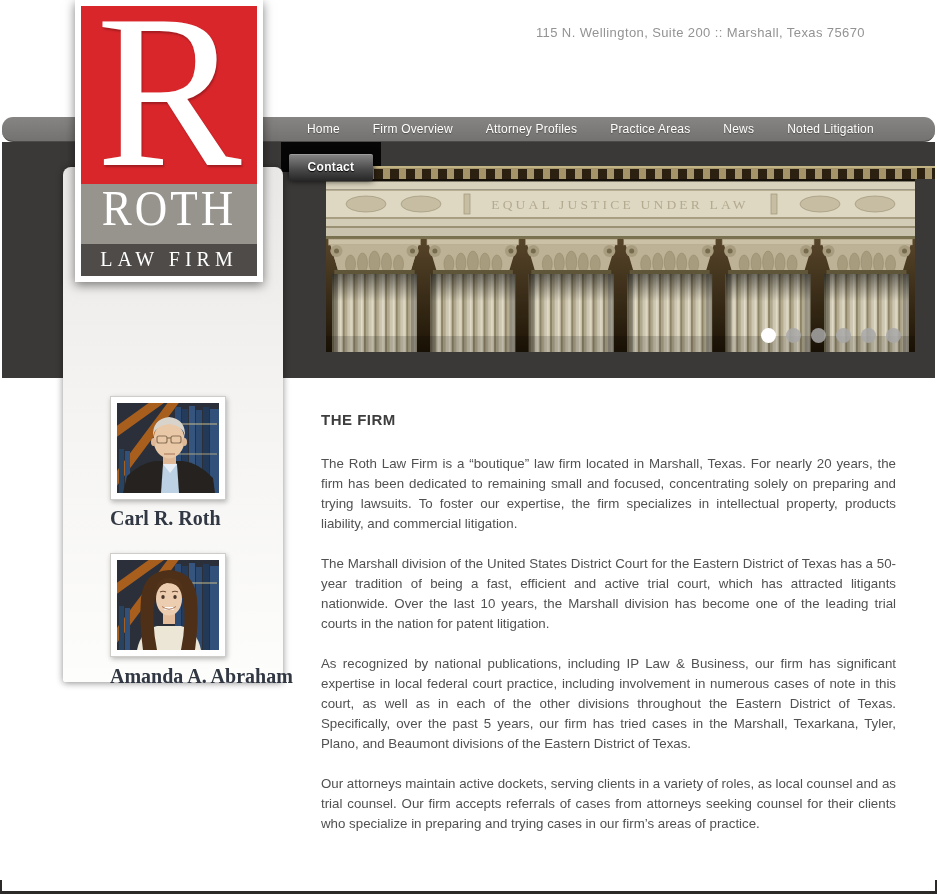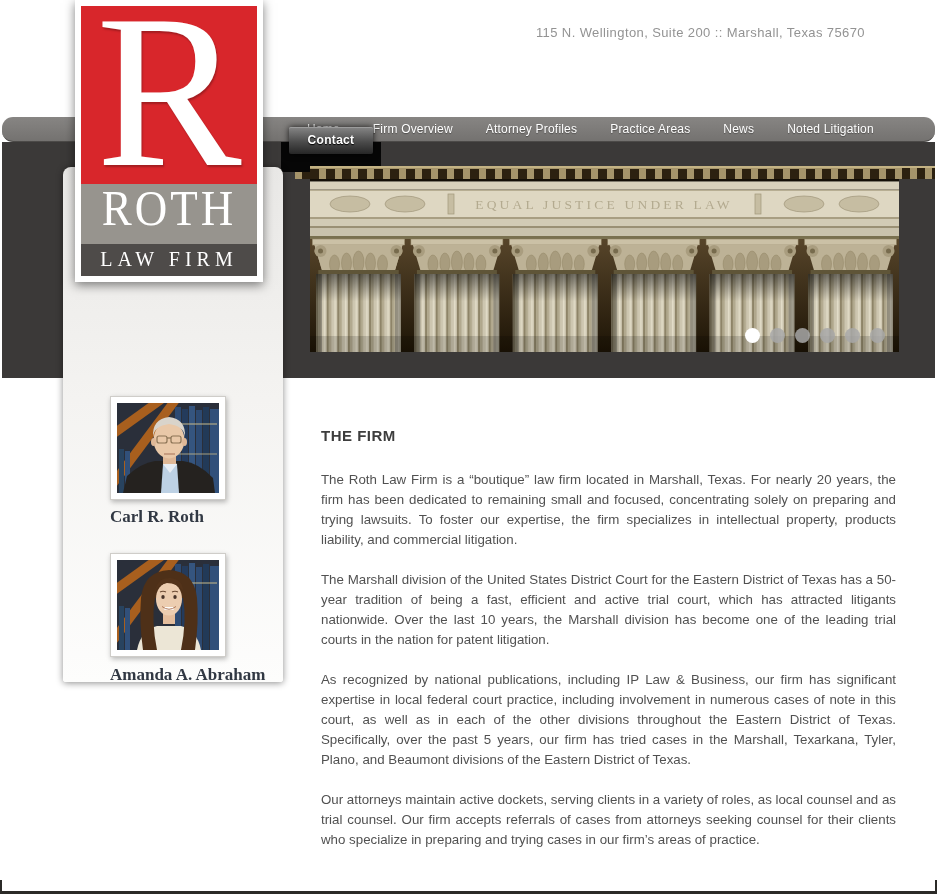--- a/index.html
+++ b/index.html
@@ -12,28 +12,28 @@
   .phone-line{color:#6f6f6f;font-size:12.5px;line-height:14px;letter-spacing:.3px;}
   .bullet{display:inline-block;width:5px;height:5px;background:#cc2127;margin-right:5px;vertical-align:2px;}
   
   .navbar{position:absolute;top:117px;left:2px;right:2px;height:24px;
           background:linear-gradient(#878583,#747270);border-bottom:1px solid #4c4a48;
           display:flex;align-items:center;padding-left:305px;gap:33px;z-index:2;border-radius:11px;}
   .nav-item{color:#fff;font-size:12px;letter-spacing:.2px;text-shadow:0 1px 1px rgba(0,0,0,.35);cursor:pointer;white-space:nowrap;}
   
   .dark-band{position:absolute;top:142px;left:2px;right:2px;height:236px;background:#3b3938;z-index:1;}
   .contact-plate{position:absolute;top:142px;left:281px;width:100px;height:30px;background:#060606;z-index:3;}
-  .contact-button{position:absolute;top:127px;left:289px;width:84px;height:26px;border-radius:2px;
+  .contact-button{position:absolute;top:154px;left:289px;width:84px;height:26px;border-radius:2px;
           background:linear-gradient(#828282,#4a4a4a 55%,#262626);border-top:1px solid #9c9c9c;
           color:#fff;font-size:12px;font-weight:bold;letter-spacing:.3px;text-align:center;line-height:25px;
           text-shadow:0 1px 1px #000;box-shadow:0 0 6px rgba(0,0,0,.8);z-index:4;cursor:pointer;}
   .cornice-strip{position:absolute;top:166px;left:295px;width:640px;height:11px;z-index:2;
           background:repeating-linear-gradient(90deg,#a5946a 0 7px,#2c2110 7px 15px);
           border-top:2px solid #c3b283;}
-  .hero{position:absolute;top:166px;left:310px;width:589px;height:186px;z-index:3;}
+  .hero{position:absolute;top:166px;left:326px;width:589px;height:186px;z-index:3;}
   .hero svg{display:block;}
   .carousel-dots{position:absolute;right:14px;bottom:9px;display:flex;gap:10px;}
   .dot{width:15px;height:15px;border-radius:50%;background:#a8a8a8;opacity:.85;cursor:pointer;}
   .dot.active{background:#ffffff;opacity:1;}
   
   .side-panel{position:absolute;top:167px;left:63px;width:220px;height:515px;z-index:4;
           border-radius:8px 8px 3px 3px;
           background:linear-gradient(#e9e8e6,#f4f3f1 45%,#fdfdfc);
           box-shadow:0 1px 7px rgba(0,0,0,.45);}
   
@@ -46,23 +46,23 @@
           font-size:45px;letter-spacing:3px;text-align:center;line-height:50px;
           transform:scaleY(1.12);transform-origin:center;}
   .logo-band-wrap{overflow:hidden;height:60px;background:#97948e;}
   .logo-lawfirm{width:176px;height:32px;background:#4e4b49;color:#fff;font-family:"Liberation Serif",serif;
           font-size:20px;letter-spacing:5px;text-align:center;line-height:31px;}
   
   .photo-frame{position:absolute;left:110px;width:116px;height:104px;background:#fff;border:1px solid #cfcdc9;
           box-shadow:1px 2px 5px rgba(0,0,0,.28);padding:6px;box-sizing:border-box;z-index:6;cursor:pointer;}
   .photo-frame svg{display:block;width:102px;height:90px;}
   .attorney-name{position:absolute;left:110px;font-family:"Liberation Serif",serif;font-weight:bold;
-          font-size:17px;color:#313843;z-index:6;cursor:pointer;white-space:nowrap;}
-  
-  .main-content{position:absolute;top:394px;left:321px;width:575px;z-index:2;}
+          font-size:20px;color:#313843;z-index:6;cursor:pointer;white-space:nowrap;}
+  
+  .main-content{position:absolute;top:378px;left:321px;width:575px;z-index:2;}
   .firm-title{font-size:15px;font-weight:bold;color:#3d3d3d;letter-spacing:.5px;margin:33px 0 26px;}
   .main-content p{font-size:13.3px;line-height:20px;color:#515151;text-align:justify;margin:0 0 20px;}
   .bottom-bar{position:absolute;left:0;right:0;bottom:0;height:3px;background:#2b2a28;}
   .edge{position:absolute;top:880px;bottom:0;width:2px;background:#2b2a28;}
 </style>
 </head>
 <body>
 
 <div class="page">
 

